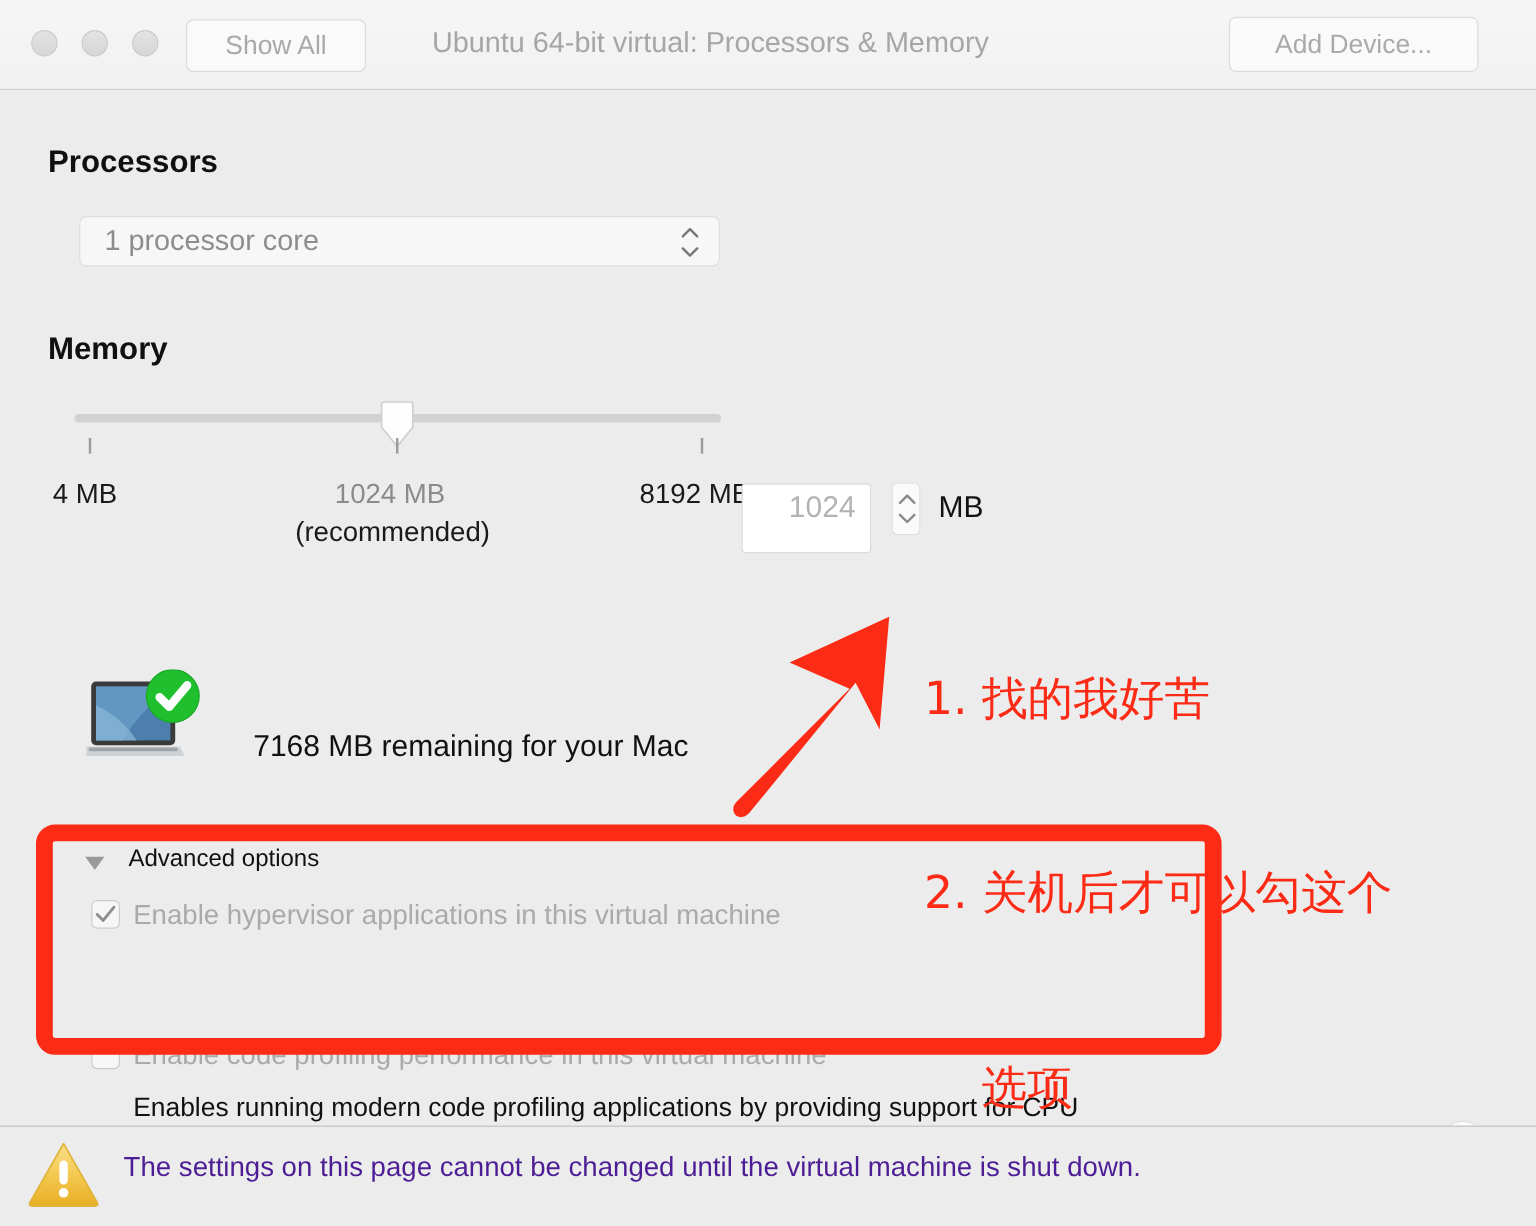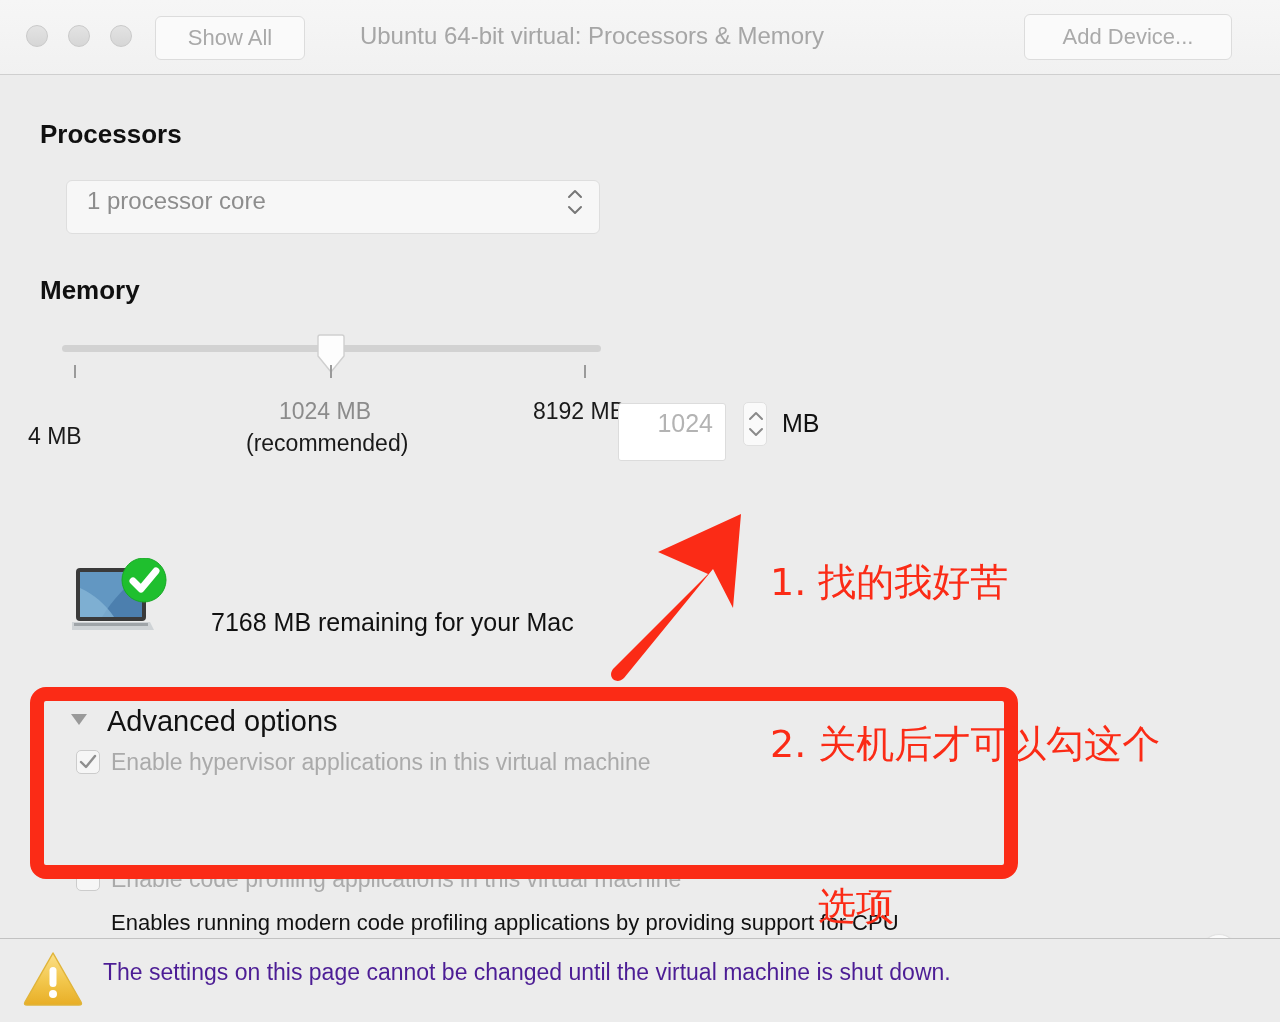--- a/index.html
+++ b/index.html
@@ -96,21 +96,21 @@
     font-weight: bold;
     color: #101010;
   }
   #processors-title { left: 40px; top: 44px; }
   #memory-title     { left: 40px; top: 200px; }
 
   
   #processor-select {
     position: absolute;
     left: 66px; top: 105px;
-    width: 534px; height: 54px;
+    width: 534px; height: 42px;
     background: #f7f7f7;
     border: 1px solid #dedede;
     border-radius: 6px;
     cursor: default;
   }
   #processor-select .value {
     position: absolute;
     left: 20px; top: 0;
     line-height: 40px;
     font-size: 24px;
@@ -151,21 +151,21 @@
   #tick-mid { left: 330px; }
   #tick-max { left: 584px; }
 
   .tick-label {
     position: absolute;
     font-size: 23px;
     color: #1a1a1a;
     top: 323px;
     white-space: nowrap;
   }
-  #label-min { left: 28px; margin-top: 25px; }
+  #label-min { left: 44px; }
   #label-mid { left: 279px; color: #8b8b8b; }
   #label-max { left: 533px; }
   #label-recommended {
     position: absolute;
     left: 246px; top: 355px;
     font-size: 23px;
     color: #1a1a1a;
     white-space: nowrap;
   }
 
@@ -221,21 +221,21 @@
 
   
   #disclosure-triangle {
     position: absolute;
     left: 70px; top: 637px;
     width: 18px; height: 14px;
   }
   #advanced-label {
     position: absolute;
     left: 107px; top: 630px;
-    font-size: 29px;
+    font-size: 20px;
     color: #111111;
   }
 
   .opt-checkbox {
     position: absolute;
     width: 24px; height: 24px;
     border-radius: 5px;
     background: #f6f6f6;
     border: 1px solid #cccccc;
   }
@@ -433,21 +433,21 @@
     <div id="advanced-label">Advanced options</div>
 
     <div class="opt-checkbox" id="hv-checkbox">
       <svg width="22" height="22" viewBox="0 0 22 22">
         <polyline points="4,11 9,16 18,5" fill="none" stroke="#8e8e8e" stroke-width="2.4" stroke-linecap="round" stroke-linejoin="round"></polyline>
       </svg>
     </div>
     <div class="opt-label" id="hv-label">Enable hypervisor applications in this virtual machine</div>
 
     <div class="opt-checkbox" id="cp-checkbox"></div>
-    <div class="opt-label" id="cp-label">Enable code profiling applications in this virtual machine</div>
+    <div class="opt-label" id="cp-label">Enable code profiling performance in this virtual machine</div>
     <div class="opt-desc" id="cp-desc">Enables running modern code profiling applications by providing support for CPU performance monitoring counters inside this virtual machine.</div>
 
     <div id="help-button">?</div>
 
     <div id="red-rect"></div>
 
     <div id="red-arrow">
       <svg width="190" height="190" viewBox="0 0 190 190">
         <path d="M24,178
                  C16,186 6,176 14,168

